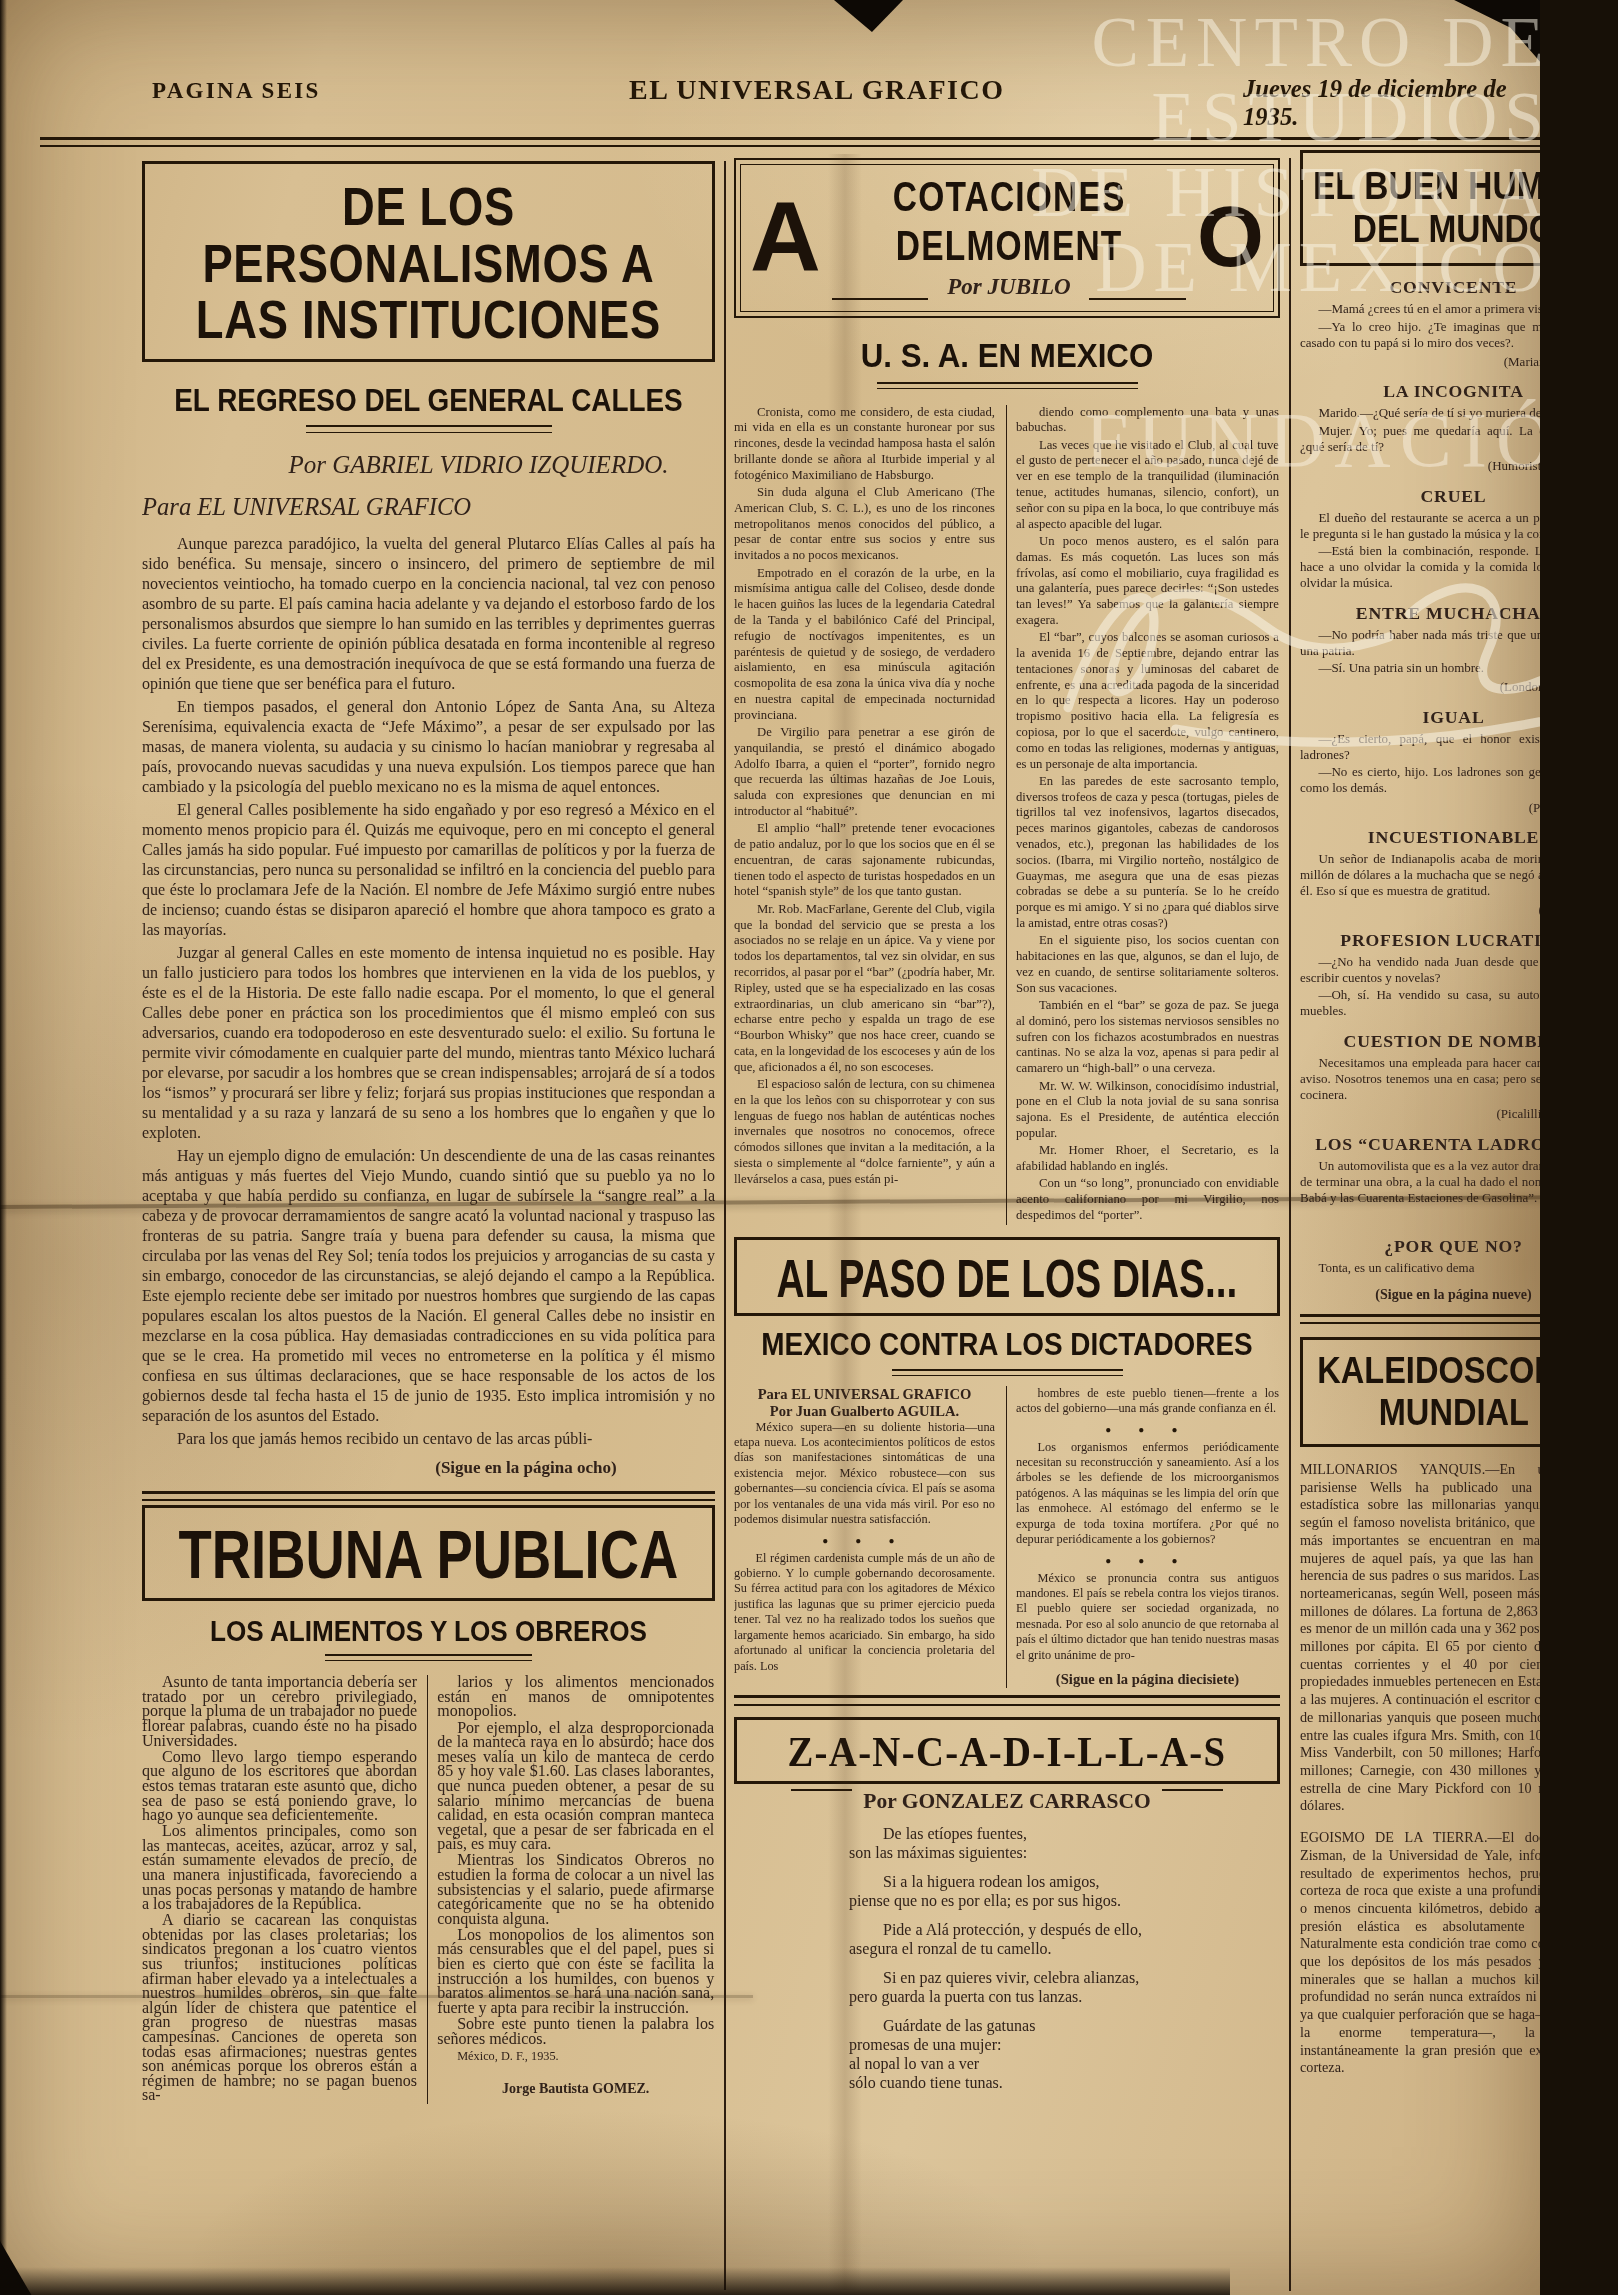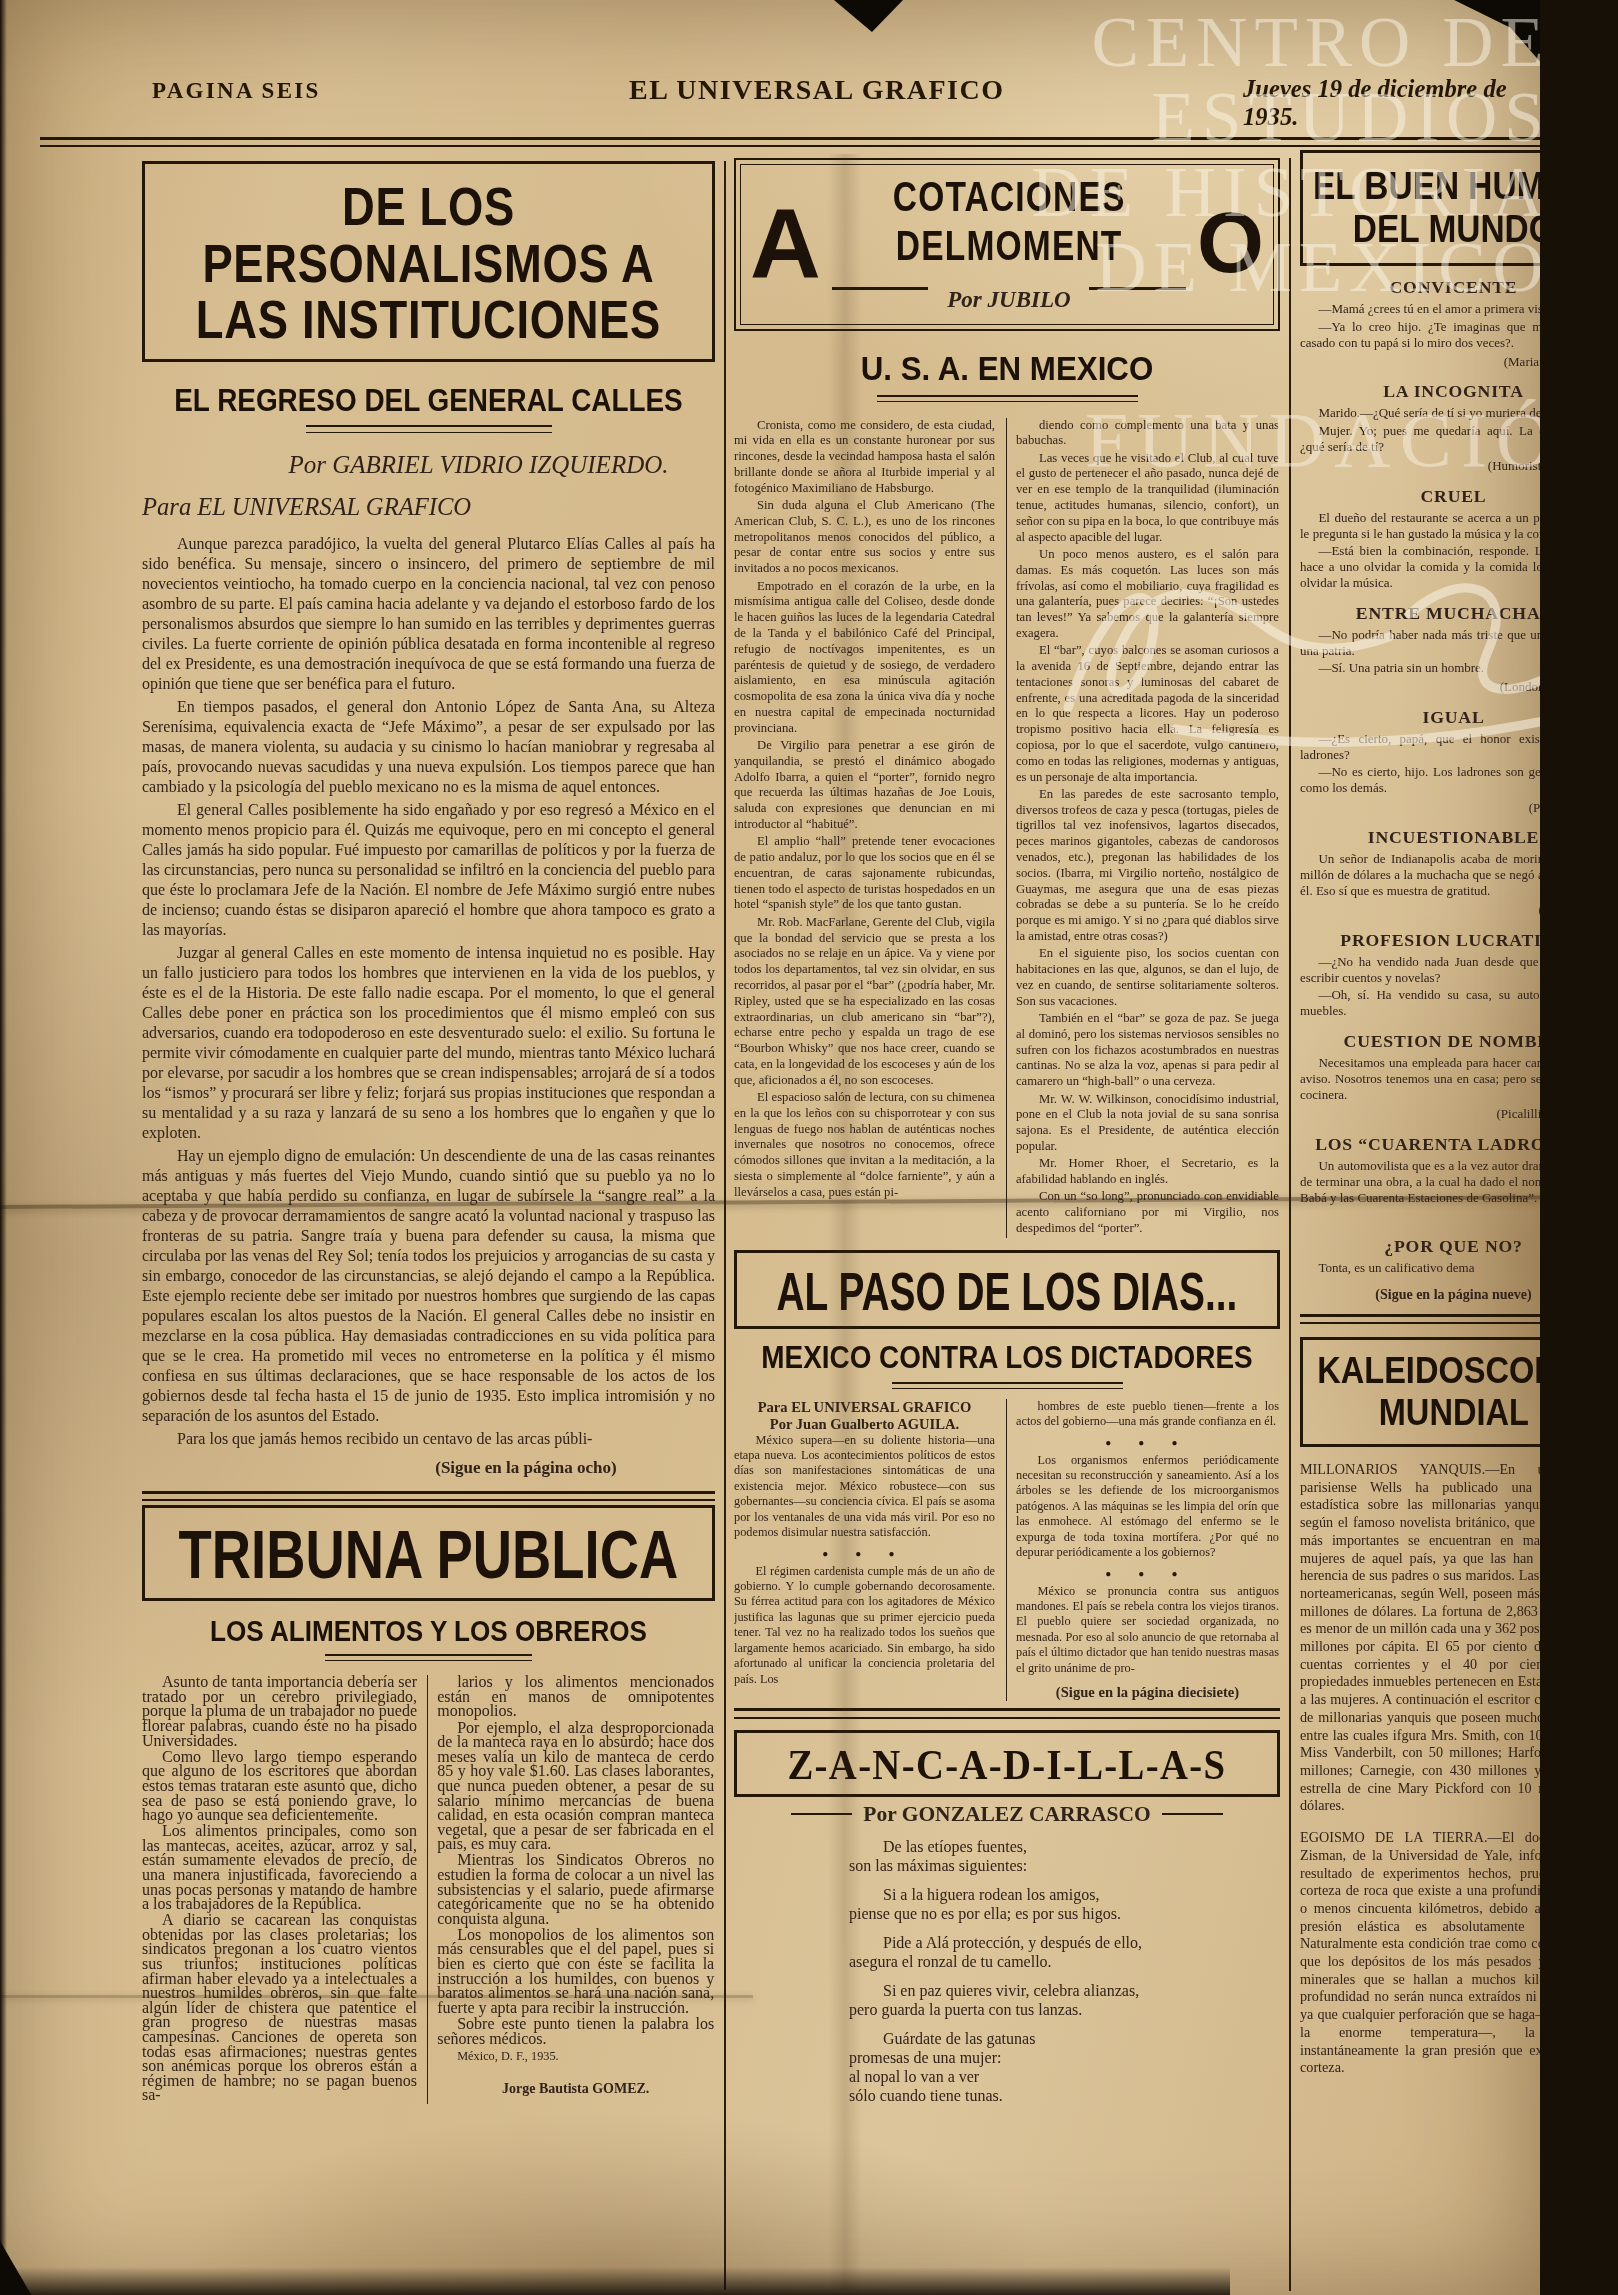--- a/index.html
+++ b/index.html
@@ -44,39 +44,39 @@
   .tc .e-para{font-size:16px;line-height:14.6px;text-align:justify;text-indent:20px;margin-bottom:1.5px;}
   .tc .e-date{font-size:12.3px;text-indent:20px;margin-top:3.1px;}
   .tc .e-sig{font-size:14px;font-weight:bold;text-align:center;margin-top:17px;}
   
   .acot-outer{border:2.3px solid #241708;padding:3.8px;}
   .acot-inner{border:1.5px solid #241708;padding:7.7px 9.2px 10.8px;display:flex;align-items:center;}
   .bigA{font-family:"Liberation Sans",sans-serif;font-weight:bold;font-size:98px;line-height:.82;color:#1c1209;}
   .bigO{font-family:"Liberation Sans",sans-serif;font-weight:bold;font-size:86px;line-height:.85;color:#1c1209;}
   .acot-midwrap{flex:1;min-width:0;}
   .acot-title{font-size:43px;letter-spacing:1.5px;}
-  .jubilo{display:flex;align-items:flex-start;margin-top:17px;gap:8px;}
+  .jubilo{display:flex;align-items:flex-end;margin-top:4px;gap:8px;}
   .jline{flex:1;height:2.3px;background:#241708;margin:0 10.8px;}
   .jtext{font-style:italic;font-weight:bold;font-size:23px;white-space:nowrap;}
   .ac-cols{display:flex;margin-top:15.4px;}
   .ac{width:261px;}
   .ac2{border-left:1.5px solid #2c1d10;padding-left:9.2px;margin-left:10.8px;width:263px;}
   .ac .e-para{font-size:12.7px;line-height:15.8px;text-align:justify;text-indent:23px;margin-bottom:1.5px;}
   
   .hl-ap{font-size:54px;line-height:1.0;}
   .ap-cols{display:flex;margin-top:9.2px;}
   .ap{width:261px;}
   .ap2{border-left:1.5px solid #2c1d10;padding-left:9.2px;margin-left:10.8px;width:263px;}
   .ap .e-para{font-size:12.3px;line-height:15.4px;text-align:justify;text-indent:21.5px;margin-bottom:1.5px;}
   .ap .e-byline{font-size:14.6px;font-weight:bold;text-align:center;}
   .e-stars{text-align:center;font-size:10px;letter-spacing:12.3px;padding:6.1px 0 4.6px;color:#241708;}
   .ap .e-cont{font-size:14.6px;font-weight:bold;text-align:center;margin-top:7.7px;}
   
   .hl-z{font-family:"Liberation Serif",serif;font-weight:bold;font-size:43px;letter-spacing:1.5px;color:#1c1209;}
-  .zby{display:flex;align-items:center;margin-top:4.6px;padding:0 46px;}
+  .zby{display:flex;align-items:flex-start;margin-top:4.6px;padding:0 46px;}
   .zby .jtext{font-style:normal;font-size:21.5px;}
   .zanc-poem{margin-top:10.8px;}
   .zanc-poem .e-stanza{font-size:16px;line-height:19px;margin:0 0 10px 115px;}
   .zanc-poem .e-stanza div:first-child{margin-left:34px;}
   
   .hl-bh{font-size:38px;line-height:1.12;}
   .bh-entries .e-title{font-size:17.7px;font-weight:bold;text-align:center;letter-spacing:0.8px;margin:11.5px 0 3.1px;}
   .bh-entries .e-para{font-size:13px;line-height:16px;text-align:justify;text-indent:18.4px;margin-bottom:1.5px;}
   .bh-entries .e-credit{font-size:13px;text-align:right;padding-right:12.3px;margin-top:3.1px;}
   .bh-entries .e-cont{font-size:14px;font-weight:bold;text-align:center;margin-top:10.8px;}

